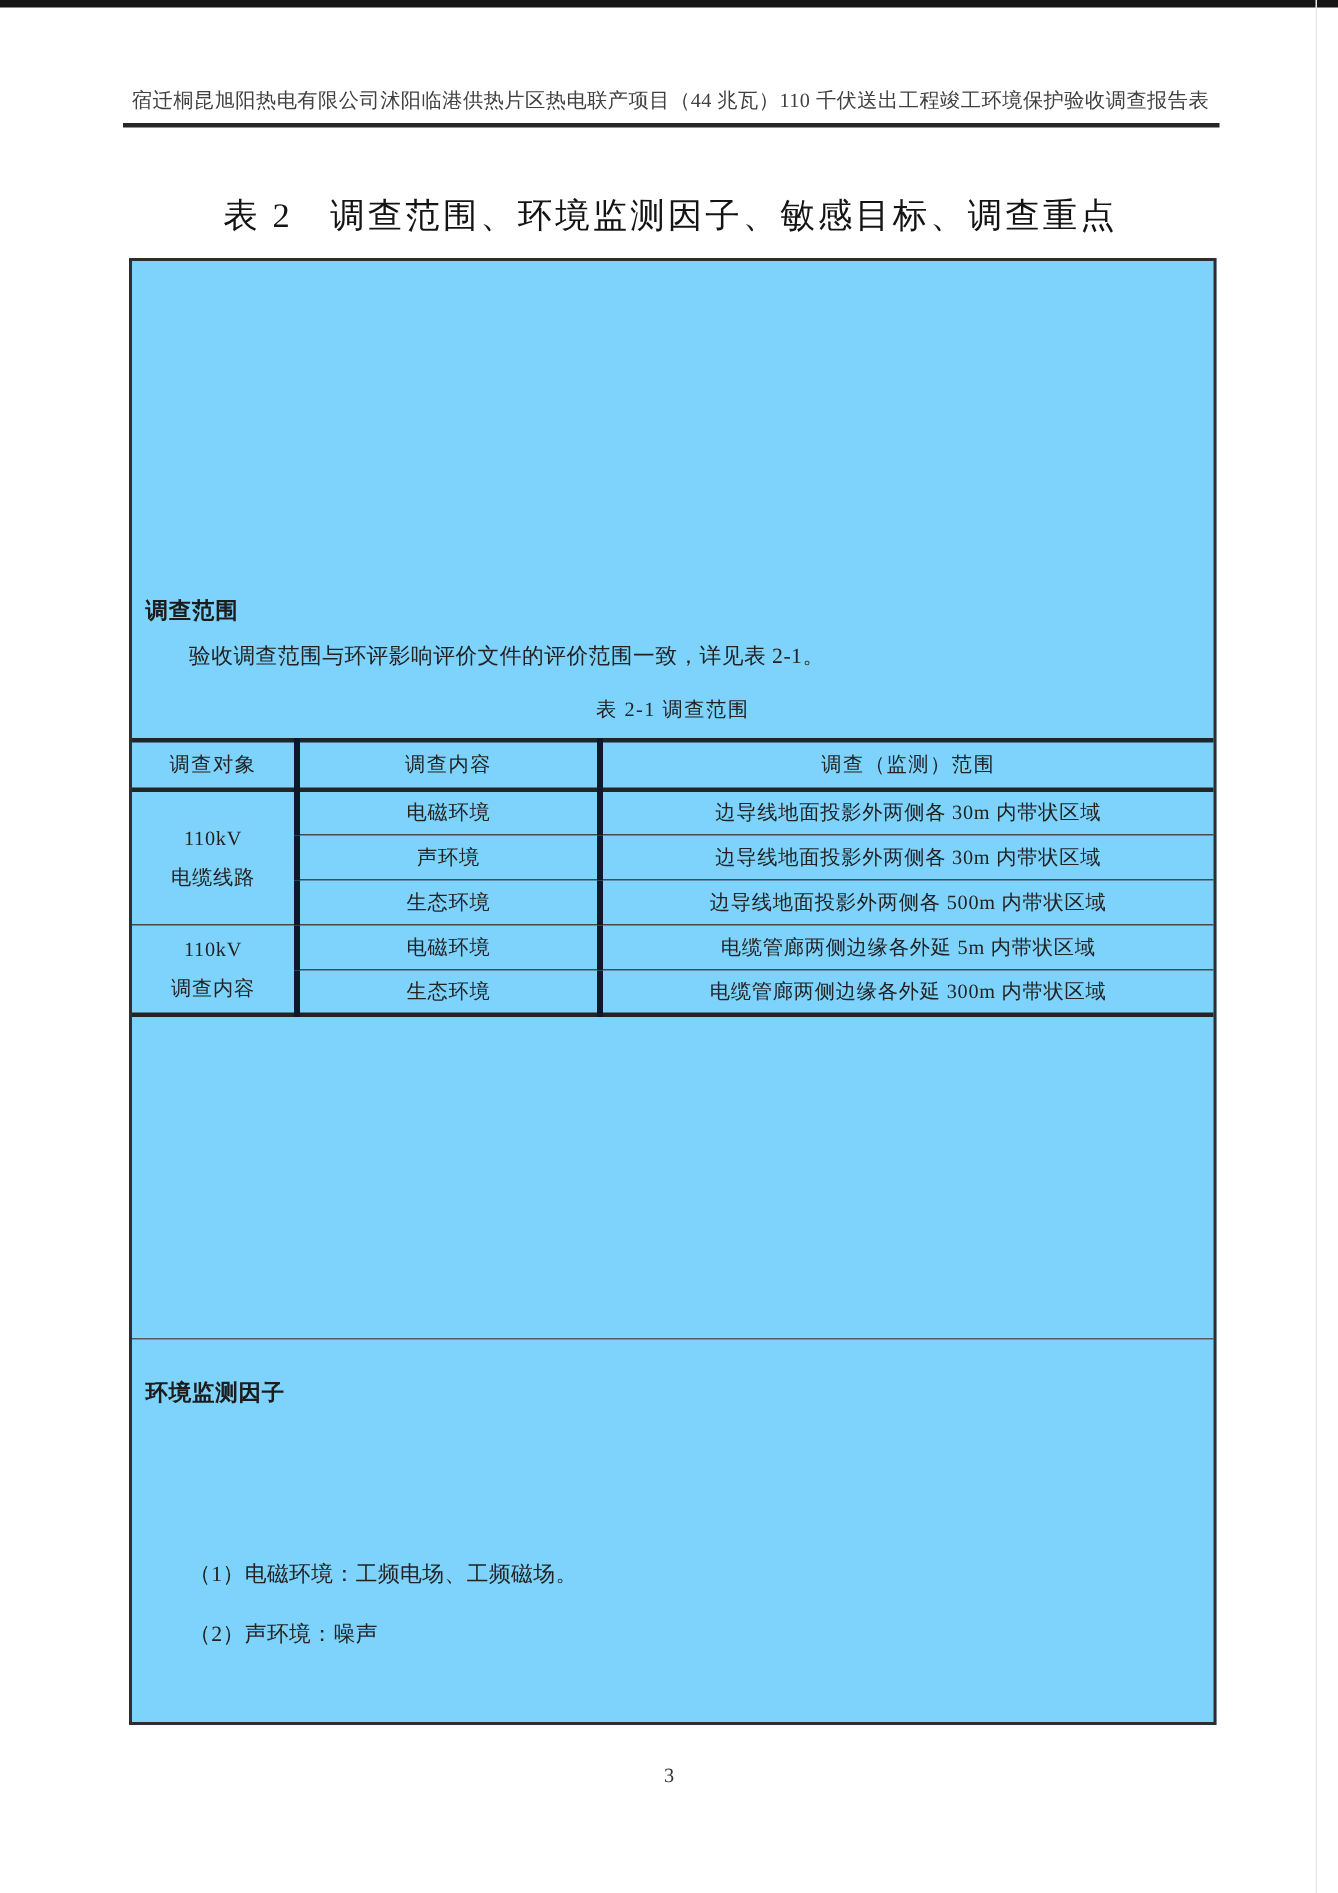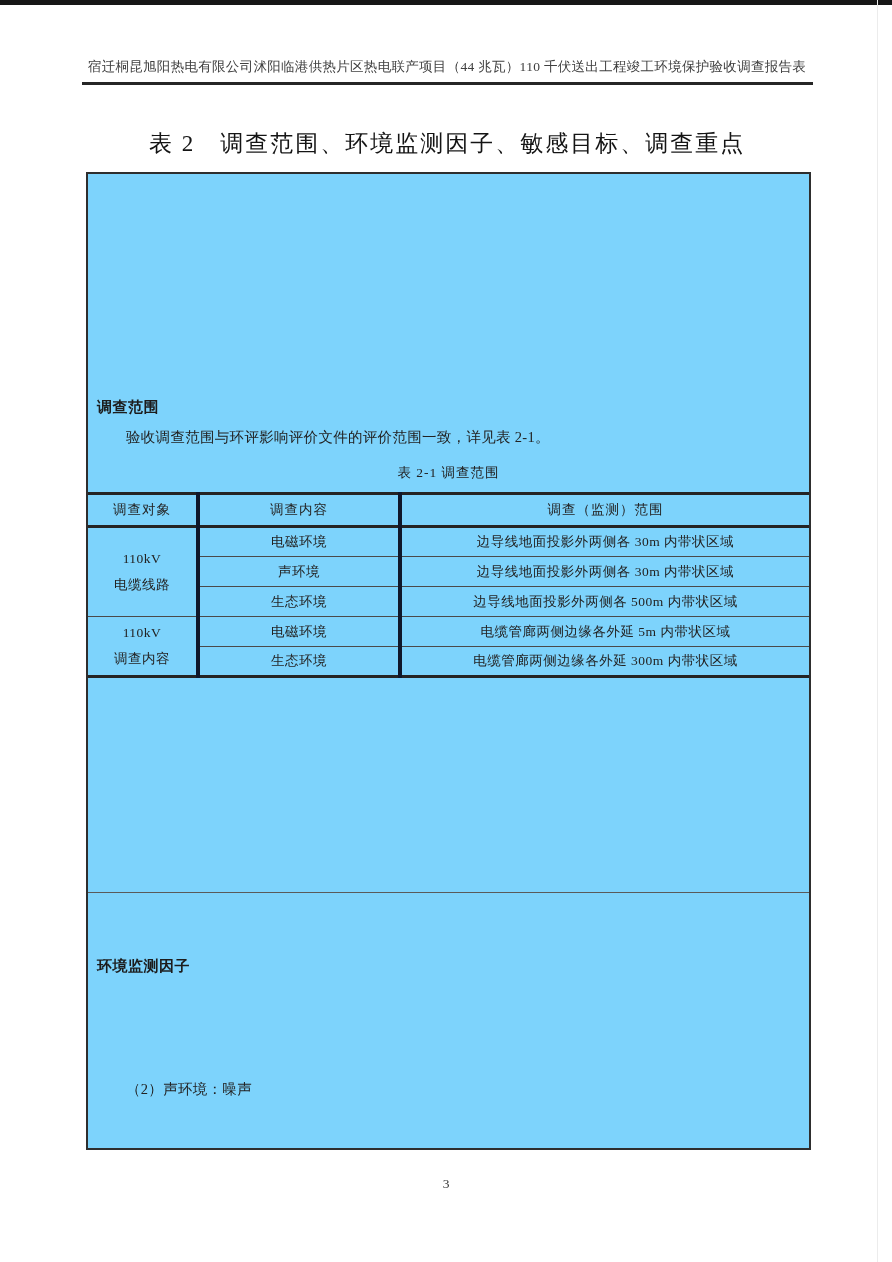--- a/index.html
+++ b/index.html
@@ -47,21 +47,21 @@
     width: 725px; height: 978px;
     border: 2px solid #2e2e2e;
     background: #7dd3fc;
   }
   .section-heading {
     position: absolute; left: 9px;
     font-size: 15px; font-weight: bold; color: #1c1c1c;
     letter-spacing: 0.5px;
   }
   .heading-scope { top: 224px; }
-  .heading-factors { top: 783px; font-family: Liberation Mono, monospace; }
+  .heading-factors { top: 745px; font-family: Liberation Mono, monospace; }
   .body-par {
     position: absolute; left: 9px; right: 14px;
     font-size: 14.5px; color: #222222;
     text-indent: 2em;
     letter-spacing: 0.3px;
   }
   .par-scope { top: 254px; }
   .par-basis { top: 826px; }
   .par-item1 { top: 866px; }
   .par-item2 { top: 906px; }
@@ -169,17 +169,18 @@
         <tr>
           <td class="vline-l">生态环境</td>
           <td class="vline-l">电缆管廊两侧边缘各外延 300m 内带状区域</td>
         </tr>
       </tbody>
   </table>
 
   <div class="section-divider"></div>
 
   <div class="section-heading heading-factors">环境监测因子</div>
+  <div class="body-par par-item1">（1）电磁环境：工频电场、工频磁场。</div>
   <div class="body-par par-item2">（2）声环境：噪声</div>
 
 </div>
 
 <div class="page-number">3</div>
 
 </body></html>

